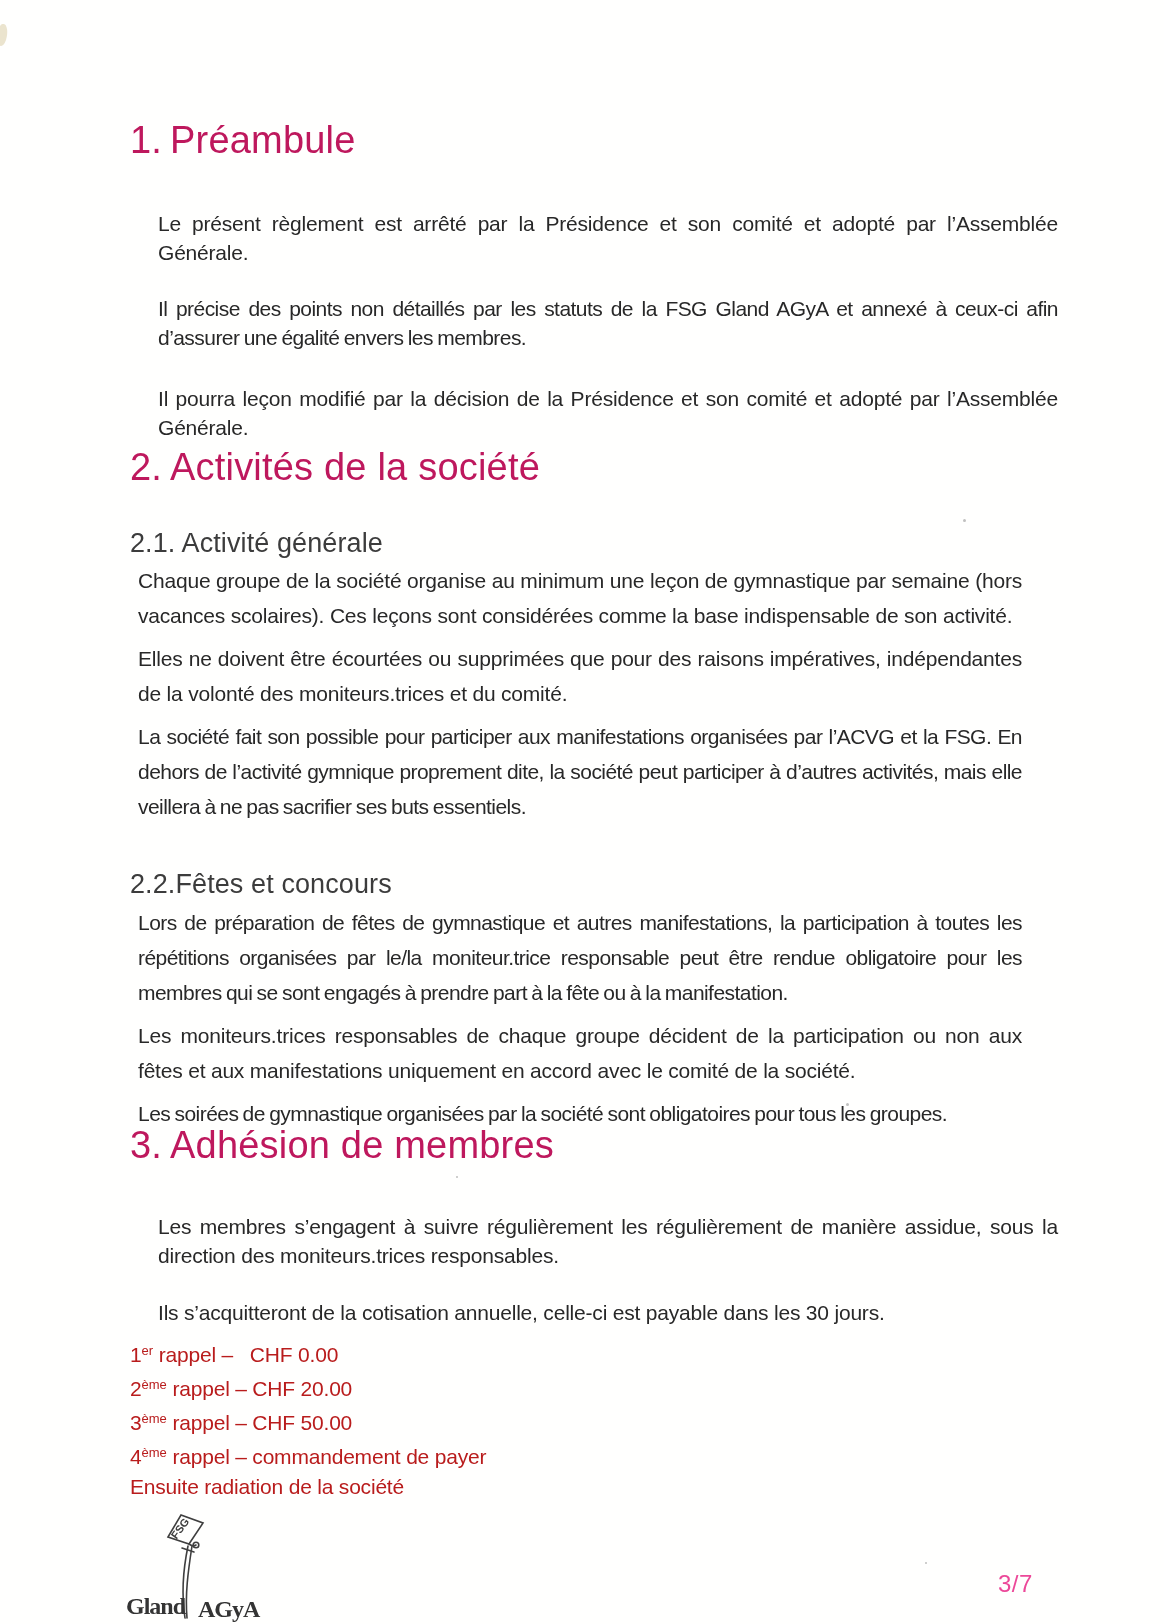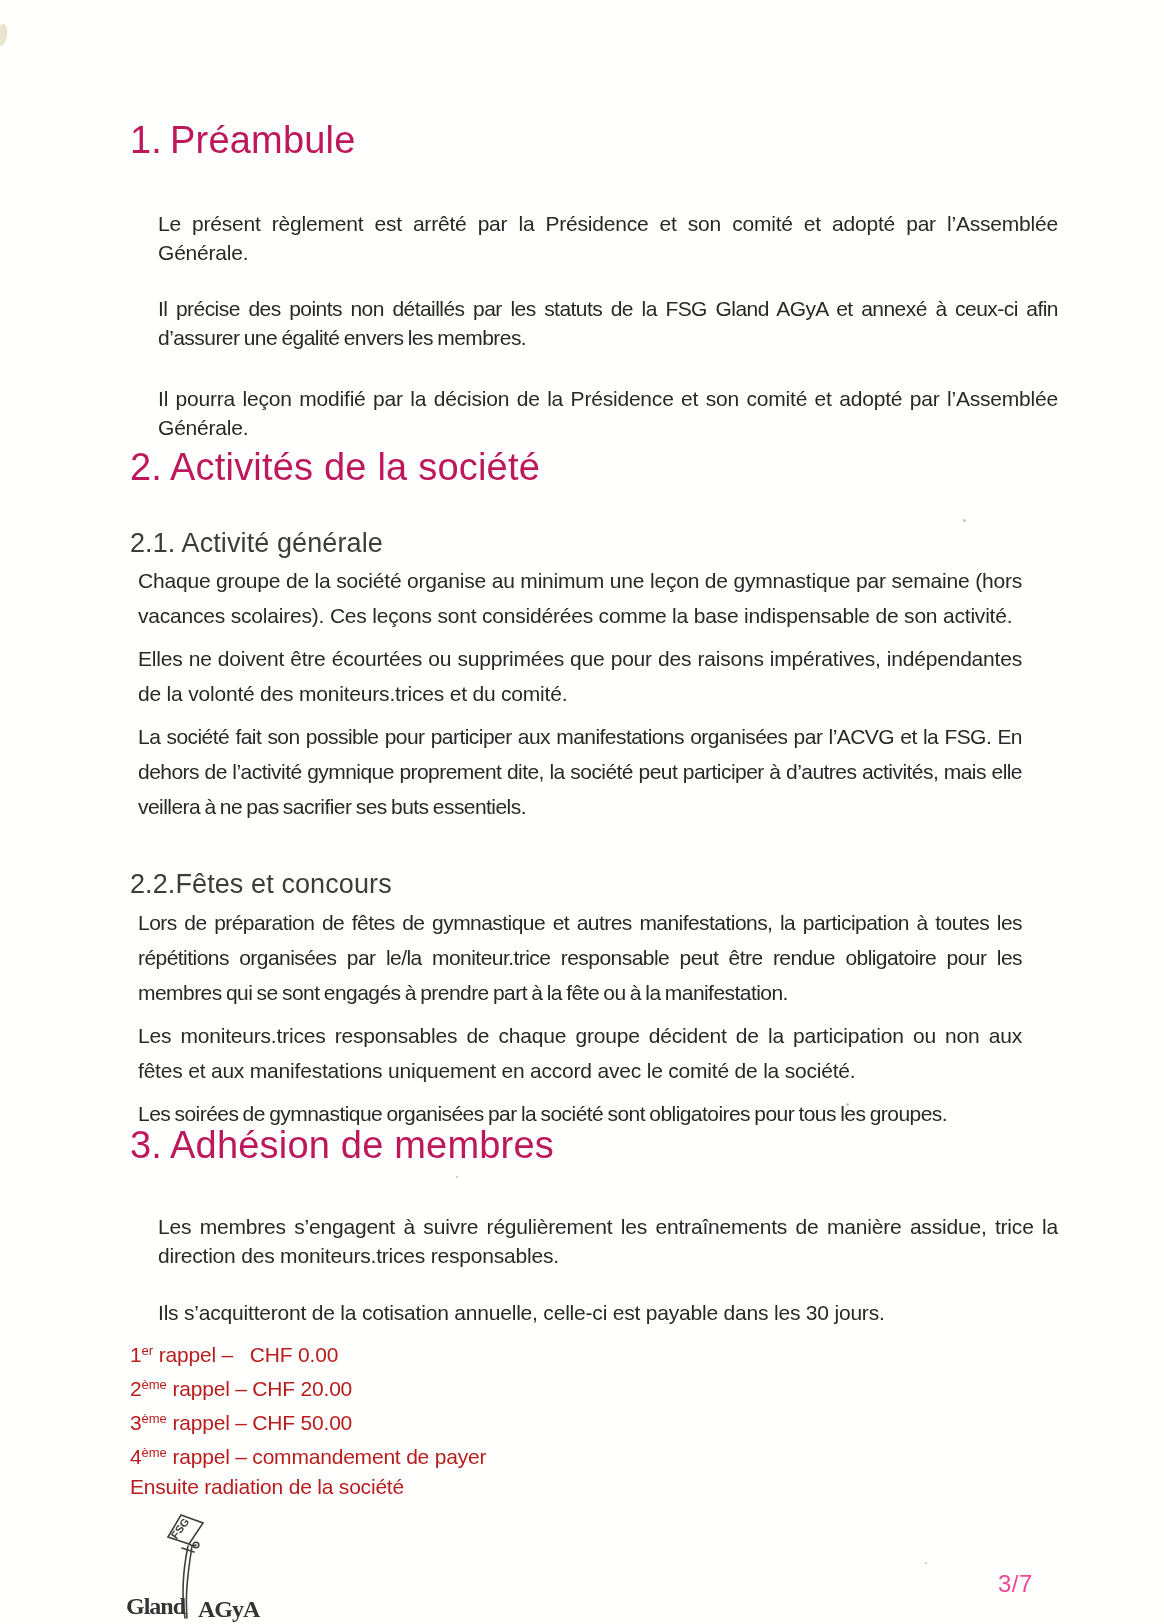--- a/index.html
+++ b/index.html
@@ -75,21 +75,21 @@
 
   <h2 class="h2" style="top:868px;">2.2.Fêtes et concours</h2>
   <div class="block lh35" style="top:897px;">
     <p class="tight">Lors de préparation de fêtes de gymnastique et autres manifestations, la participation à toutes les répétitions organisées par le/la moniteur.trice responsable peut être rendue obligatoire pour les membres qui se sont engagés à prendre part à la fête ou à la manifestation.</p>
     <p>Les moniteurs.trices responsables de chaque groupe décident de la participation ou non aux fêtes et aux manifestations uniquement en accord avec le comité de la société.</p>
     <p class="tight">Les soirées de gymnastique organisées par la société sont obligatoires pour tous les groupes.</p>
   </div>
 
   <h1 class="h1" style="top:1126px;"><span class="num">3.</span><span>Adhésion de membres</span></h1>
 
-  <p class="p lh29" style="top:1196px;">Les membres s’engagent à suivre régulièrement les entraînements de manière assidue, trice la direction des moniteurs.trices responsables.</p>
+  <p class="p lh29" style="top:1196px;">Les membres s’engagent à suivre régulièrement les régulièrement de manière assidue, sous la direction des moniteurs.trices responsables.</p>
   <p class="p lh29" style="top:1282px;">Ils s’acquitteront de la cotisation annuelle, celle-ci est payable dans les 30 jours.</p>
 
   <div class="rappels">
     <div><span>1</span><span class="ord">er</span><span class="rest">&nbsp;rappel – &nbsp;&nbsp;CHF 0.00</span></div>
     <div><span>2</span><span class="ord">ème</span><span class="rest">&nbsp;rappel – CHF 20.00</span></div>
     <div><span>3</span><span class="ord">ème</span><span class="rest">&nbsp;rappel – CHF 50.00</span></div>
     <div><span>4</span><span class="ord">ème</span><span class="rest">&nbsp;rappel – commandement de payer</span></div>
     <div>Ensuite radiation de la société</div>
   </div>
 

